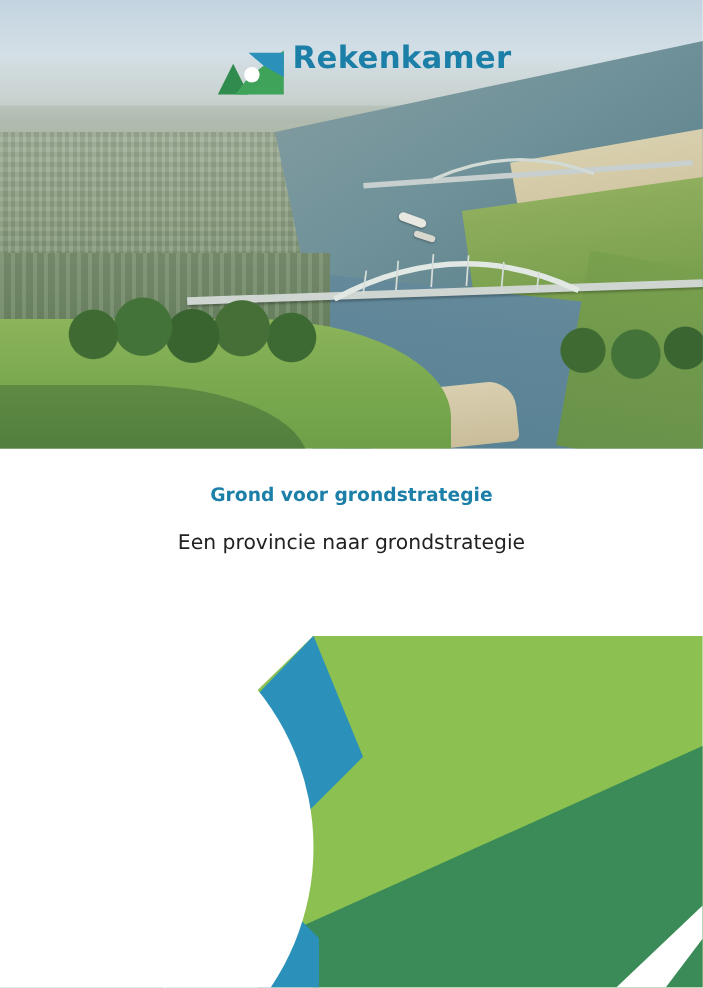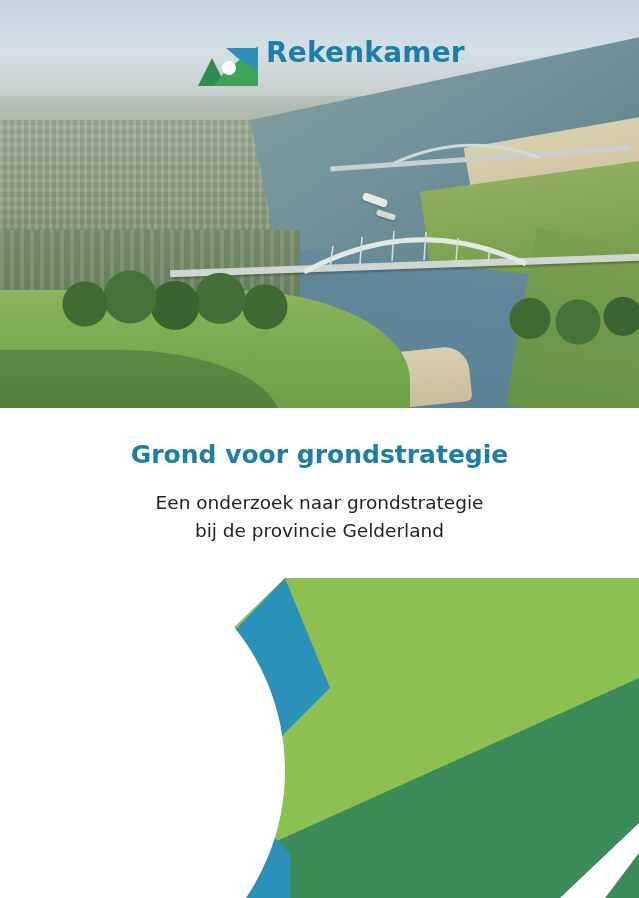--- a/index.html
+++ b/index.html
@@ -216,21 +216,21 @@
     position: absolute;
     left: 0;
     top: 408px;
     width: 639px;
     height: 170px;
     background: #ffffff;
     text-align: center;
   }
   .doc-title {
     margin-top: 32px;
-    font-size: 25px;
+    font-size: 17px;
     font-weight: bold;
     color: #1b7fa8;
     font-family: "DejaVu Sans", sans-serif;
   }
   .doc-sub {
     margin-top: 20px;
     font-size: 18.5px;
     color: #222222;
     line-height: 28px;
     font-family: "DejaVu Sans", sans-serif;
@@ -335,22 +335,21 @@
       </svg>
       <div class="logo-text">
         <div class="logo-title">Rekenkamer</div>
       </div>
     </div>
   </div>
 
   <div class="titleblock">
     <div class="doc-title">Grond voor grondstrategie</div>
     <div class="doc-sub">
-      <div>Een onderzoek naar grondstrategie</div>
-      <div>bij de provincie Gelderland</div>
+      <div>Een provincie naar grondstrategie</div>
     </div>
   </div>
 
   <div class="graphic">
     <div class="g-wedge-light"></div>
     <div class="g-darkgreen"></div>
     <div class="g-darkgreen2"></div>
     <div class="g-blue"></div>
     <div class="g-blue2"></div>
     <div class="g-white-circle"></div>

